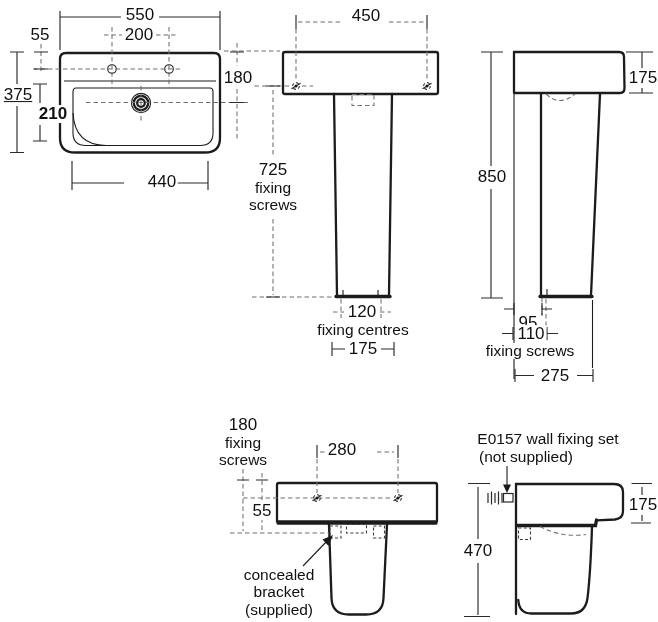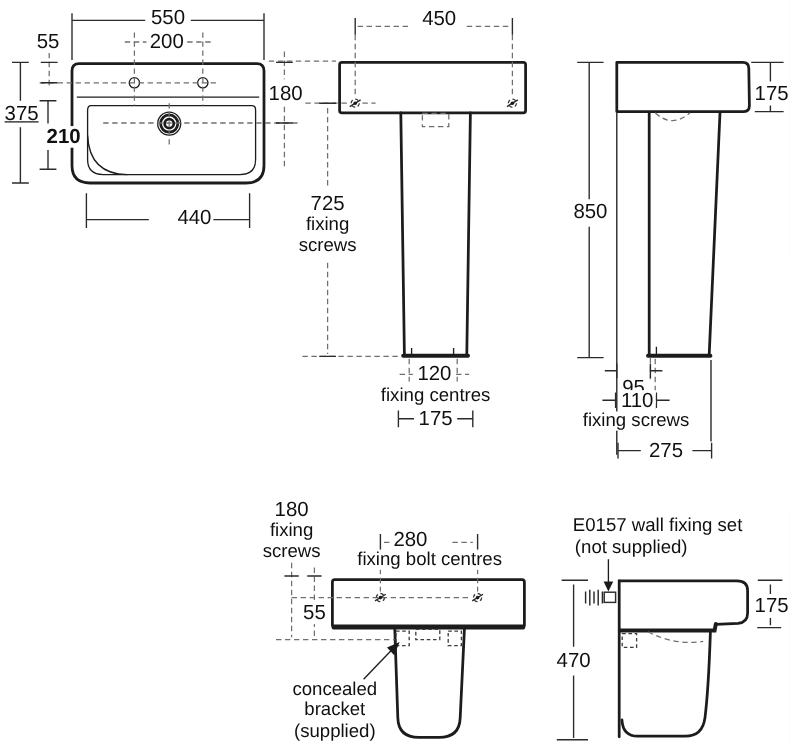--- a/index.html
+++ b/index.html
@@ -185,21 +185,20 @@
 <div class="lbl" style="left:492px; top:177px;">850</div>
 <div class="lbl" style="left:528px; top:323px;">95</div>
 <div class="lbl" style="left:531px; top:334px;">110</div>
 <div class="lbl word" style="left:530px; top:351px;">fixing screws</div>
 <div class="lbl" style="left:555px; top:376px;">275</div>
 
 <div class="lbl" style="left:243px; top:425px;">180</div>
 <div class="lbl word" style="left:243px; top:443px;">fixing</div>
 <div class="lbl word" style="left:243px; top:460px;">screws</div>
 <div class="lbl" style="left:342px; top:450px;">280</div>
-<div class="lbl word" style="left:358px; top:467px;">fixing bolt centres</div>
 <div class="lbl" style="left:262px; top:511px;">55</div>
 <div class="lbl word" style="left:279px; top:575px;">concealed</div>
 <div class="lbl word" style="left:279px; top:592px;">bracket</div>
 <div class="lbl word" style="left:279px; top:610px;">(supplied)</div>
 
 <div class="lbl word" style="left:520px; top:439px;margin-left:28px;">E0157 wall fixing set</div>
 <div class="lbl word" style="left:526px; top:457px;text-align:center;">(not supplied)</div>
 <div class="lbl" style="left:478px; top:551px;">470</div>
 <div class="lbl" style="left:643px; top:505px;">175</div>
 

